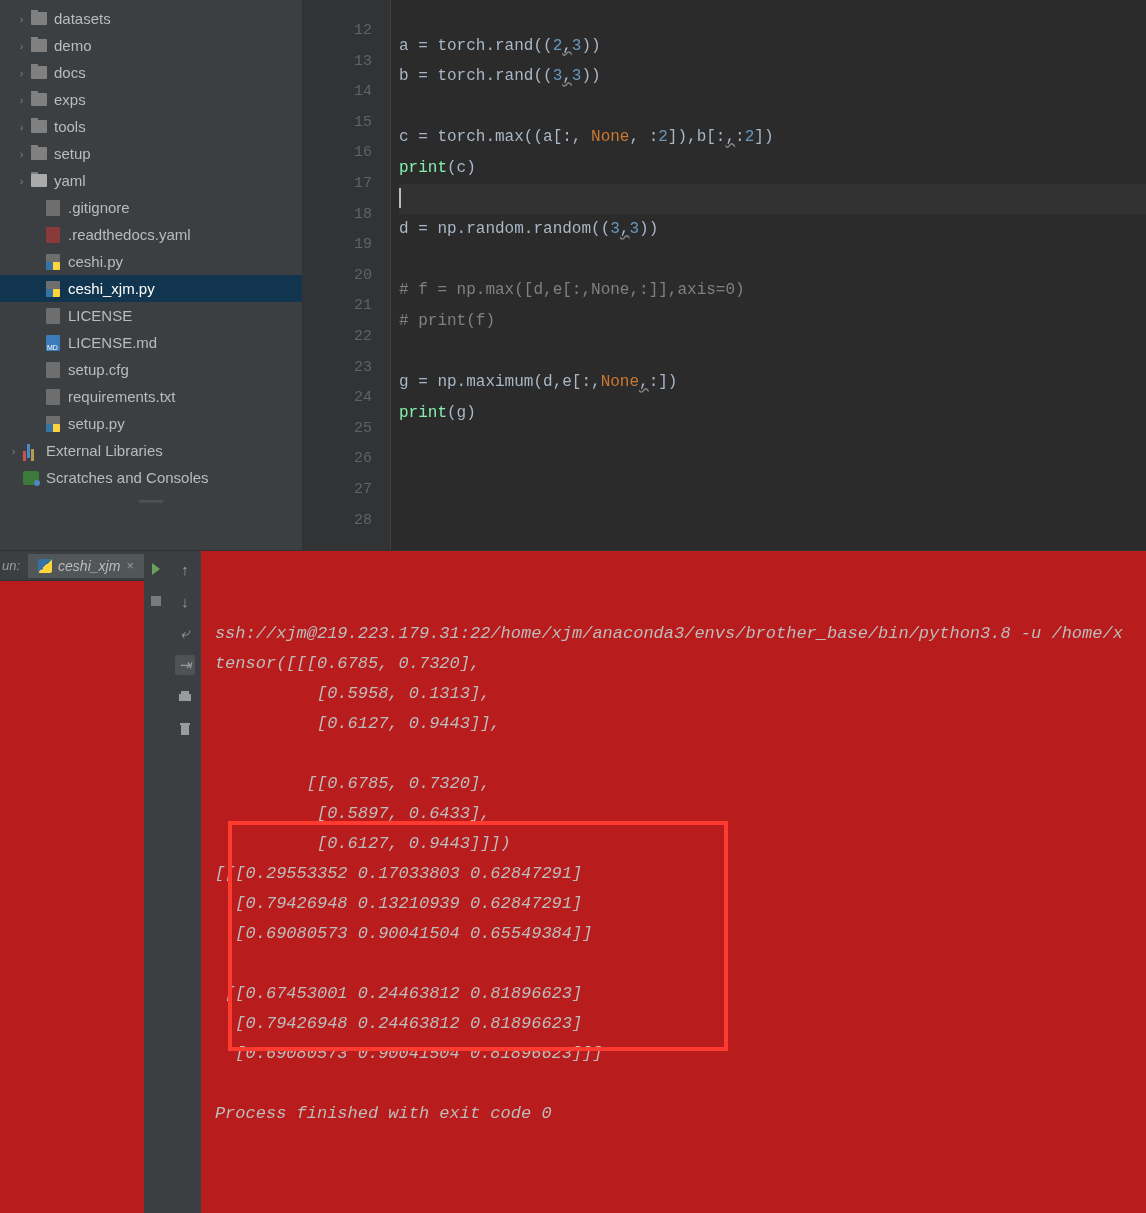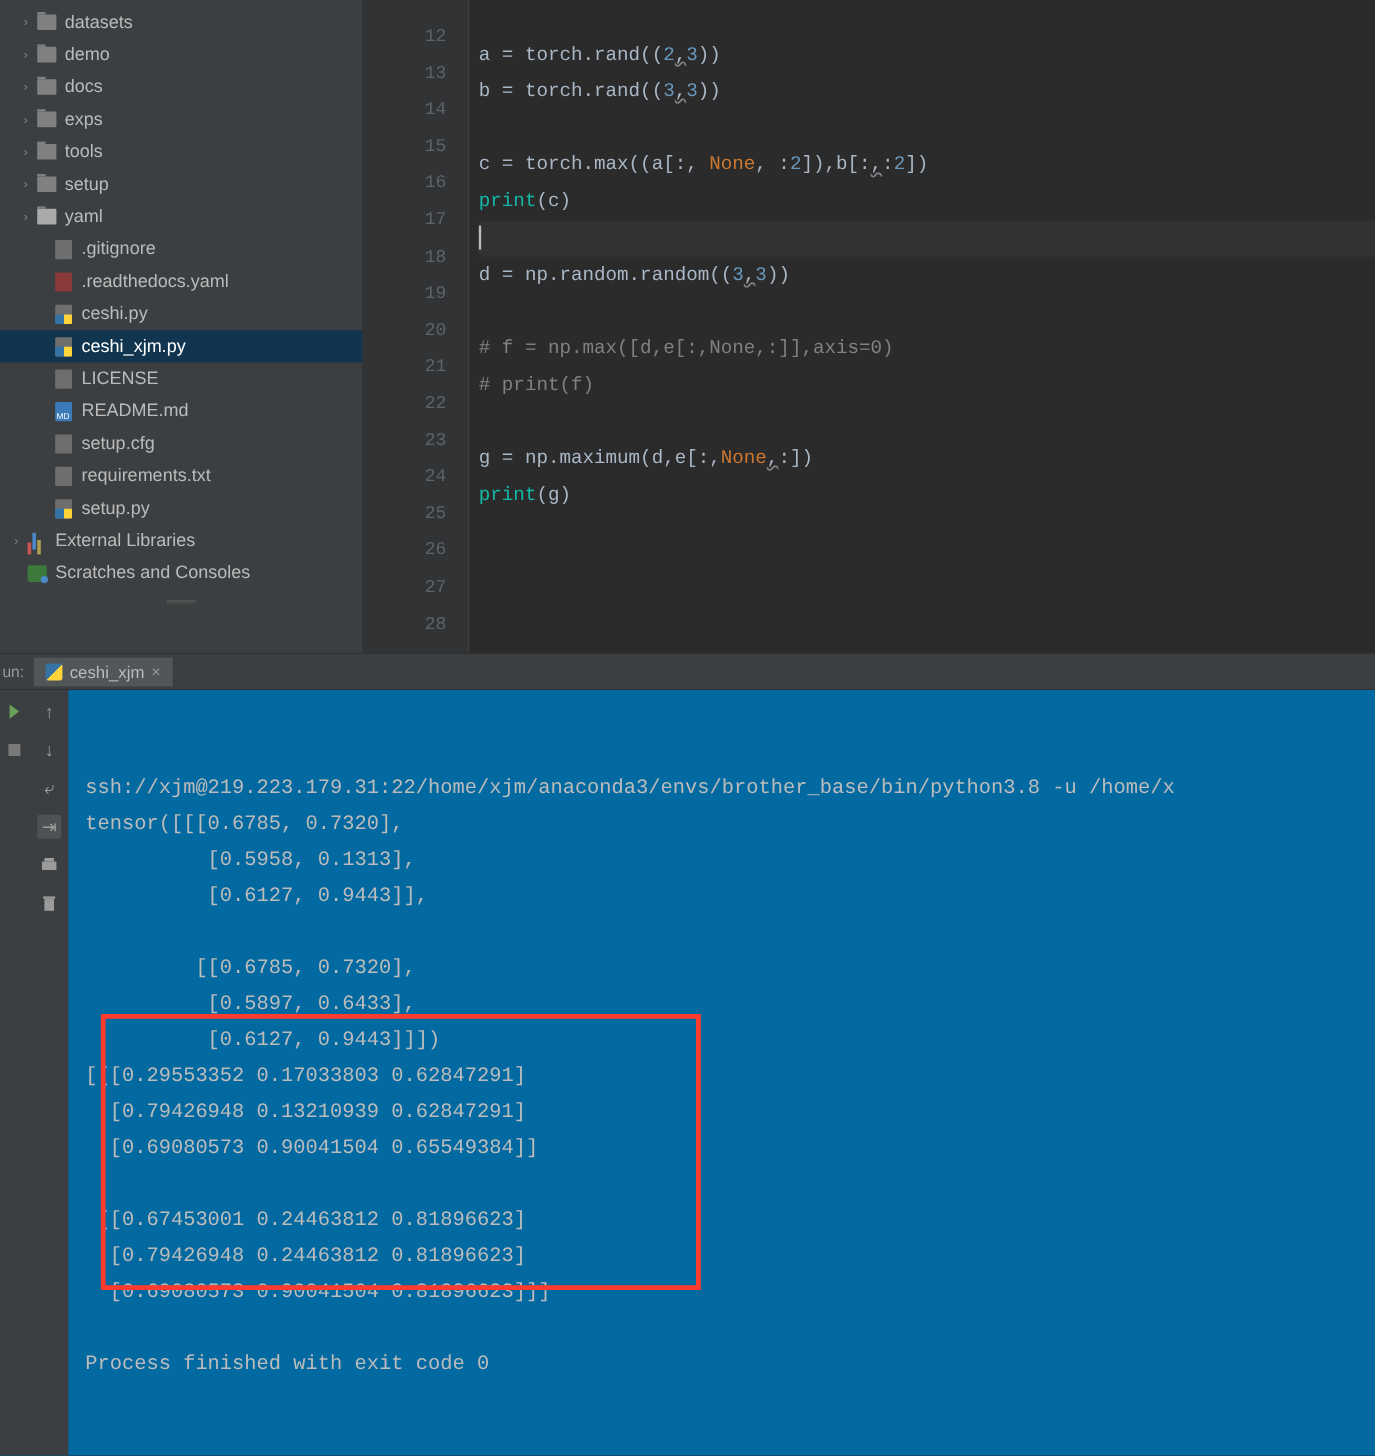--- a/index.html
+++ b/index.html
@@ -169,38 +169,39 @@
 }
 .code-line {
   height: 30.6px;
   white-space: pre;
   color: #a9b7c6;
 }
 .code-line.hl {
   background: #323232;
 }
 .kw-num { color: #6897bb; }
-.kw-builtin { color: #14b8a6; }
+.kw-builtin { color: #86efac; }
 .kw-none { color: #cc7832; }
 .kw-comment { color: #808080; }
 .kw-wavy { text-decoration: underline wavy #808080; text-decoration-skip-ink: none; }
 .cursor {
   display:inline-block;
   width:2px; height:20px;
   background:#bbbbbb;
   vertical-align:middle;
 }
 
 
 .run-panel {
   flex: 1;
   display: flex;
-  flex-direction: column;
-  background: #0369a1;
+  flex-direction: row;
+  background: #b91c1c;
   border-top: 1px solid #323232;
+  font-style: italic;
 }
 .run-tabs {
   height: 30px;
   background: #3c3f41;
   display: flex;
   align-items: center;
   padding-left: 0px;
   border-bottom: 1px solid #323232;
 }
 .run-label {
@@ -381,21 +382,21 @@
           <span class="icon">
             <span class="file-icon file-icon"></span>
           </span>
           <span>LICENSE</span>
         </div>
         <div class="tree-item indent1">
           <span class="chev"></span>
           <span class="icon">
             <span class="file-icon md-icon"></span>
           </span>
-          <span>README.md</span>
+          <span>LICENSE.md</span>
         </div>
         <div class="tree-item indent1">
           <span class="chev"></span>
           <span class="icon">
             <span class="file-icon cfg-icon"></span>
           </span>
           <span>setup.cfg</span>
         </div>
         <div class="tree-item indent1">
           <span class="chev"></span>

